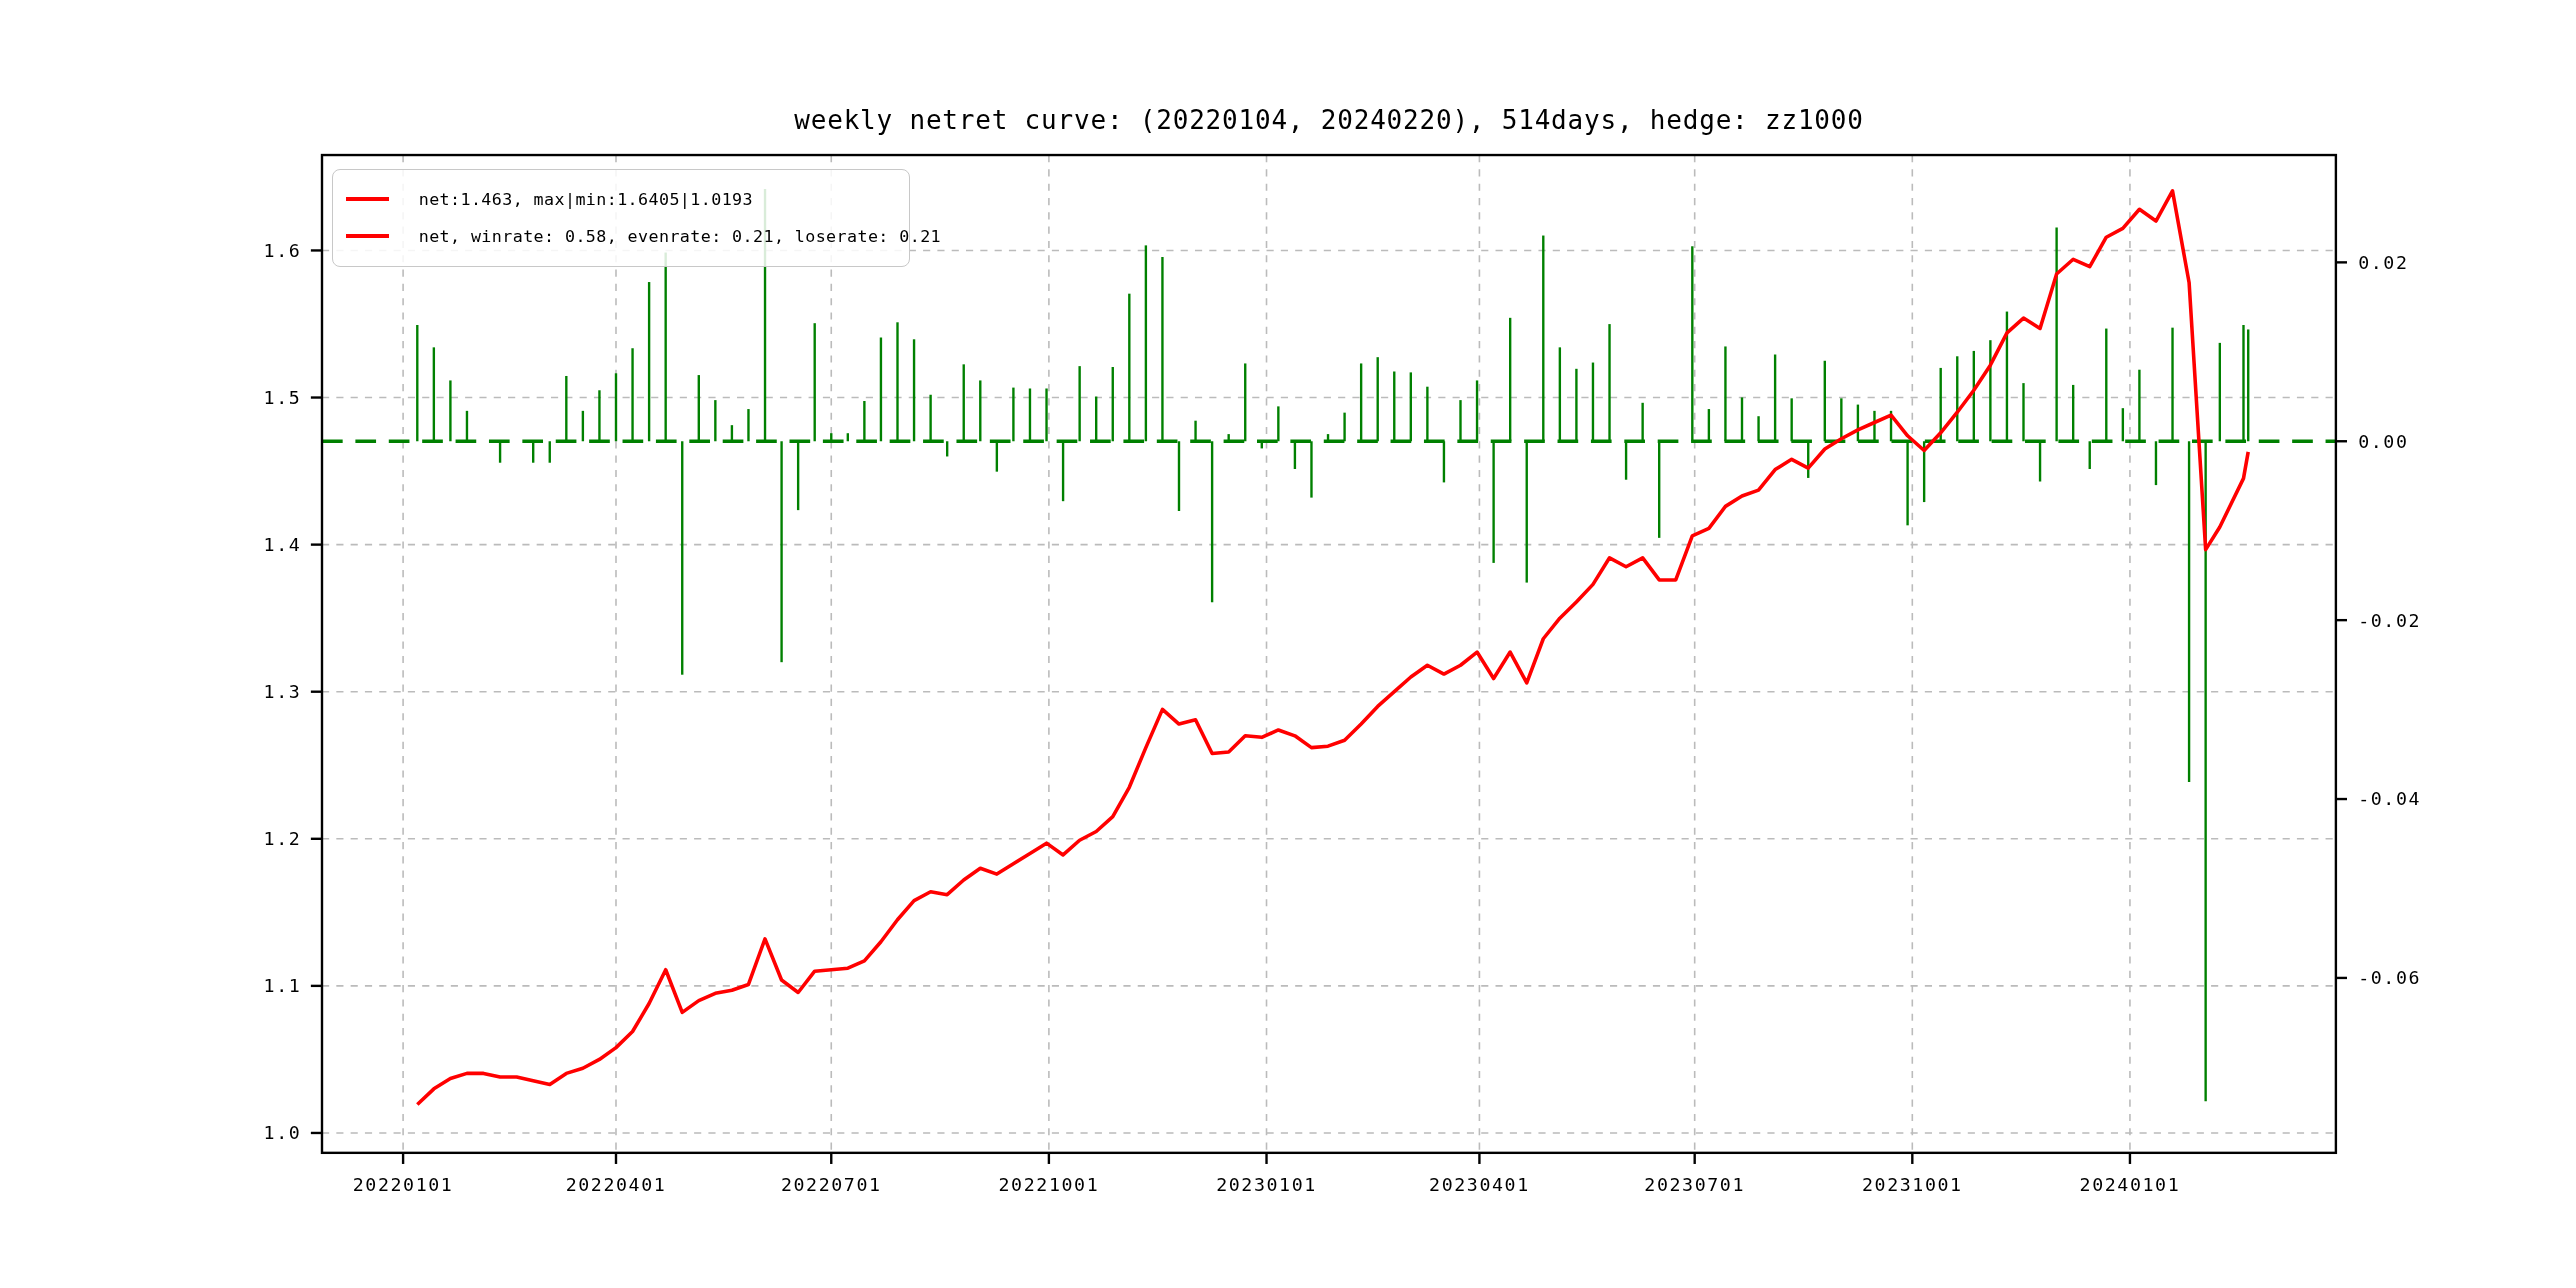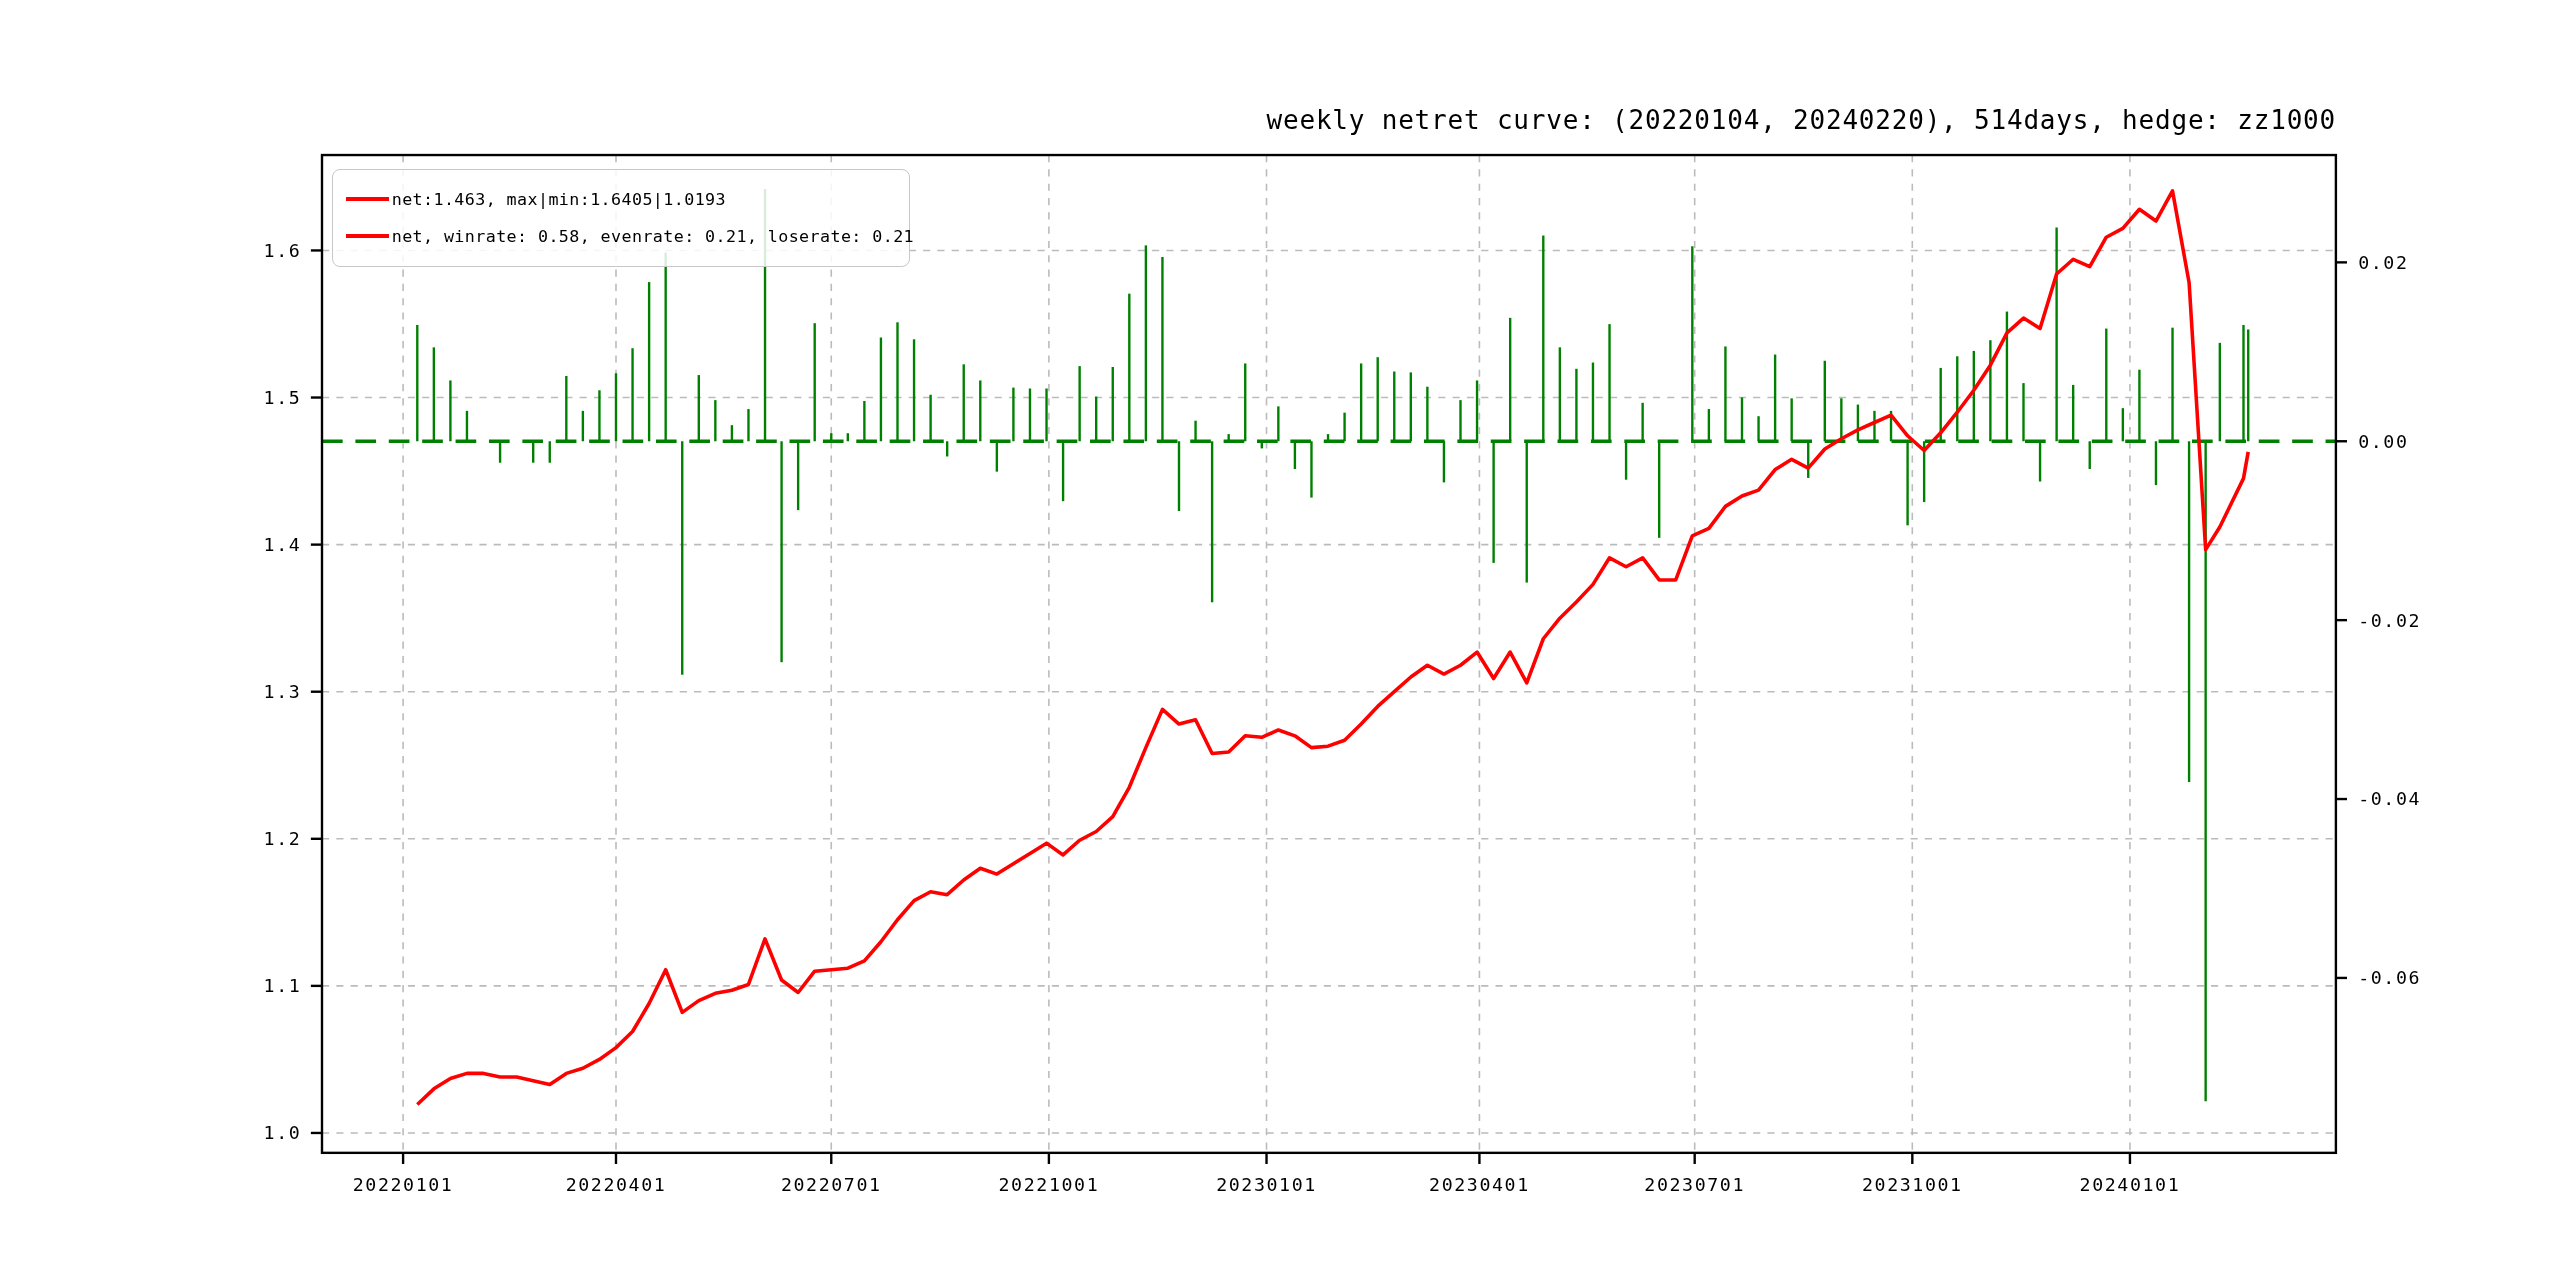--- a/index.html
+++ b/index.html
@@ -21,21 +21,21 @@
     position: absolute;
     left: 0; top: 0;
     width: 2576px;
     height: 1288px;
   }
   #chart-title {
     position: absolute;
     left: 322px;
     top: 105px;
     width: 2014px;
-    text-align: right;
+    text-align: center;
     font-size: 26px;
     letter-spacing: 0.8px;
     color: #000000;
     white-space: nowrap;
   }
   #legend {
     position: absolute;
     left: 332px;
     top: 169px;
     width: 552px;
@@ -44,21 +44,21 @@
     border-radius: 8px;
     padding: 16px 11px 17.5px 12.7px;
     display: flex;
     flex-direction: column;
     gap: 12px;
     z-index: 5;
   }
   .legend-row {
     display: flex;
     align-items: center;
-    gap: 3px;
+    gap: 30px;
     height: 25.4px;
   }
   .legend-handle {
     display: inline-block;
     width: 43px;
     height: 4px;
     flex: none;
     background: #ff0000;
   }
   .legend-label {

